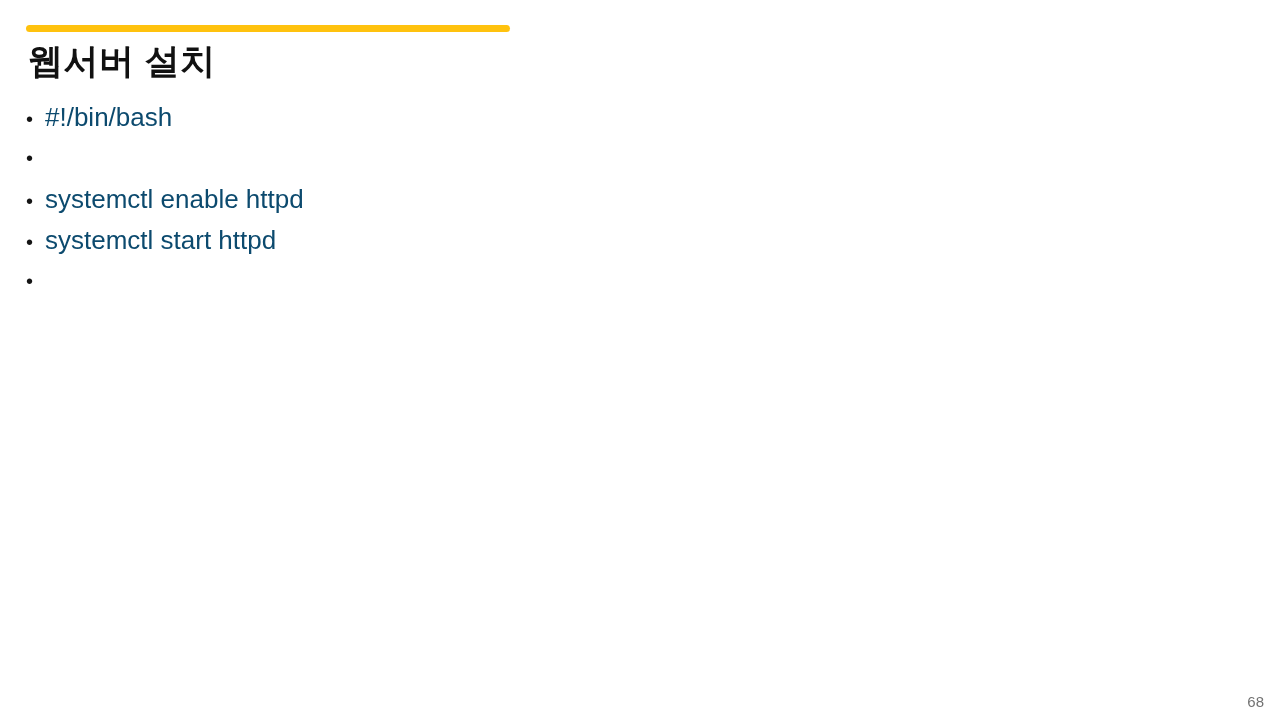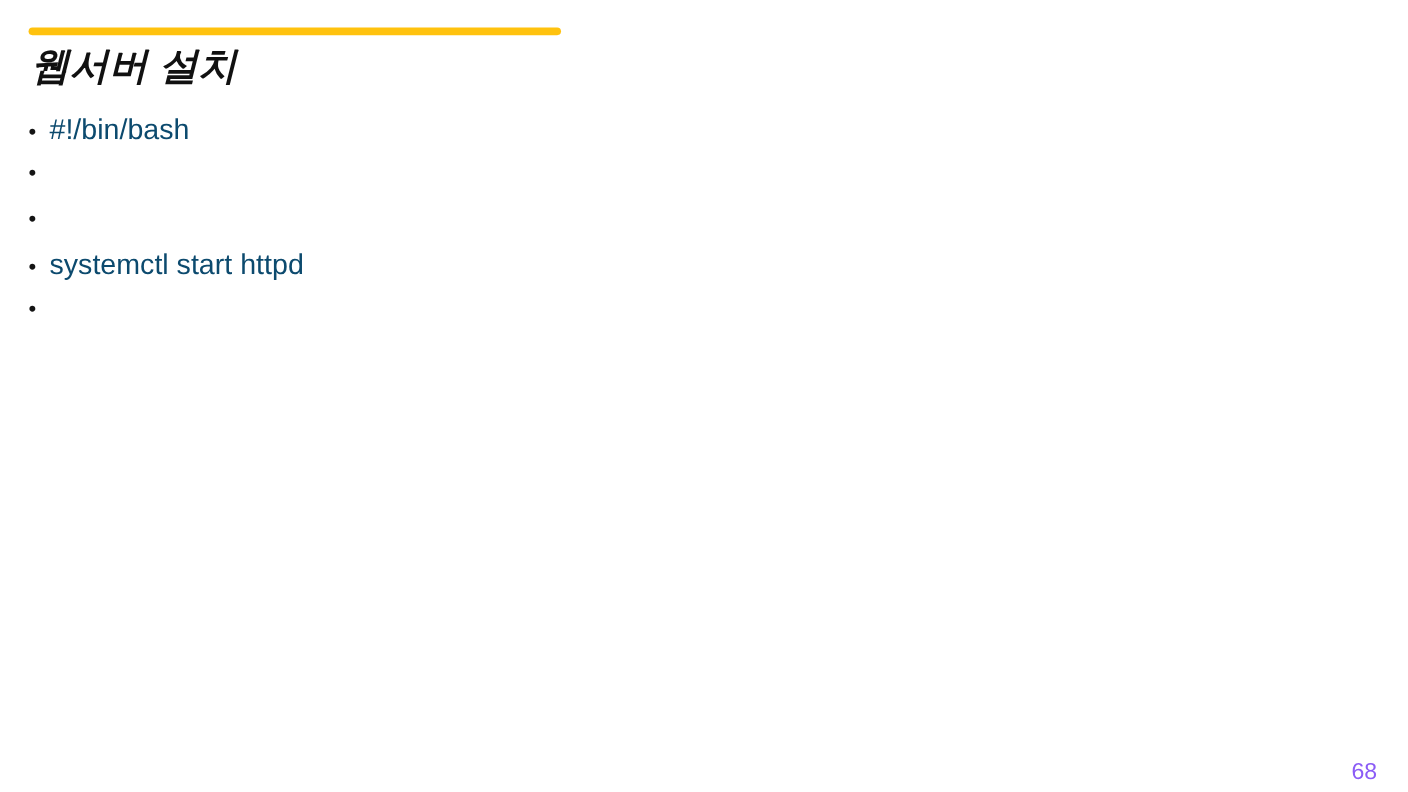--- a/index.html
+++ b/index.html
@@ -37,21 +37,20 @@
     position: absolute;
     left: 28px;
     top: 38px;
     margin: 0;
     font-size: 35px;
     line-height: 46px;
     font-weight: bold;
     color: #111111;
     letter-spacing: 0.5px;
     white-space: nowrap;
-    font-style: italic;
   }
 
   
   .body-list {
     position: absolute;
     left: 26px;
     top: 97px;
     width: 1250px;
     margin: 0;
     padding: 0;
@@ -81,25 +80,25 @@
     flex: 0 1 auto;
     font-size: 26px;
     line-height: 41px;
     color: #0c4a6e;
     white-space: pre;
   }
 
   
   .page-number {
     position: absolute;
-    right: 28px;
+    right: 16px;
     bottom: 8px;
-    font-size: 21px;
+    font-size: 15px;
     line-height: 20px;
-    color: #8b5cf6;
+    color: #737373;
   }
 </style>
 </head>
 <body>
 
 <div class="slide">
 
   <div class="title-rule"></div>
 
   <h1 class="slide-title">웹서버 설치</h1>
@@ -110,20 +109,21 @@
       <span class="bullet-mark">•</span>
       <span class="bullet-text">#!/bin/bash</span>
     </li>
 
     <li class="bullet-row">
       <span class="bullet-mark">•</span>
     </li>
 
     <li class="bullet-row">
       <span class="bullet-mark">•</span>
+      <span class="bullet-text">systemctl enable httpd</span>
     </li>
 
     <li class="bullet-row">
       <span class="bullet-mark">•</span>
       <span class="bullet-text">systemctl start httpd</span>
     </li>
 
     <li class="bullet-row">
       <span class="bullet-mark">•</span>
     </li>

